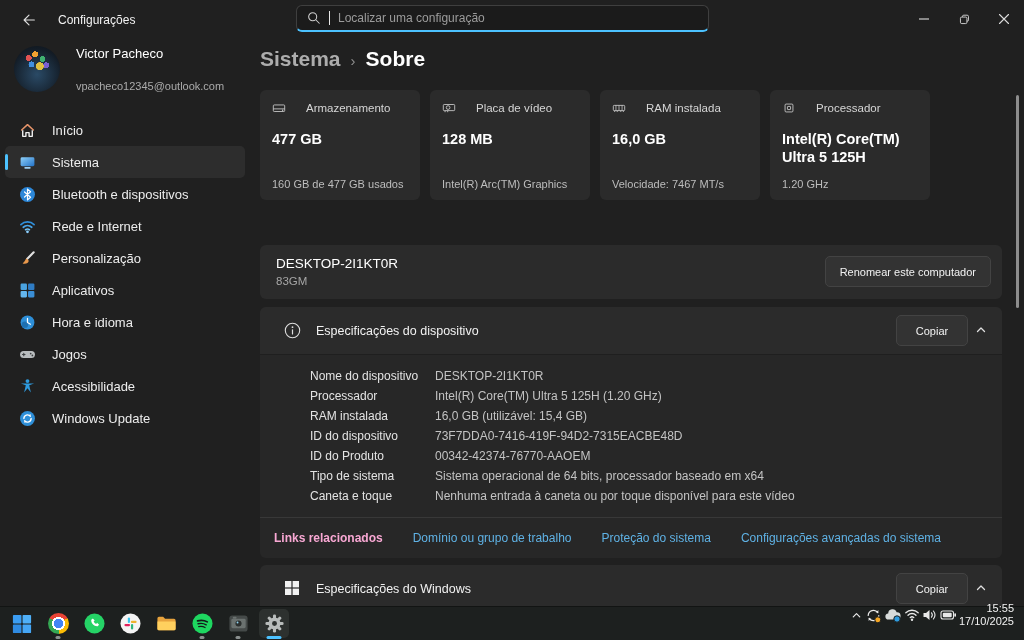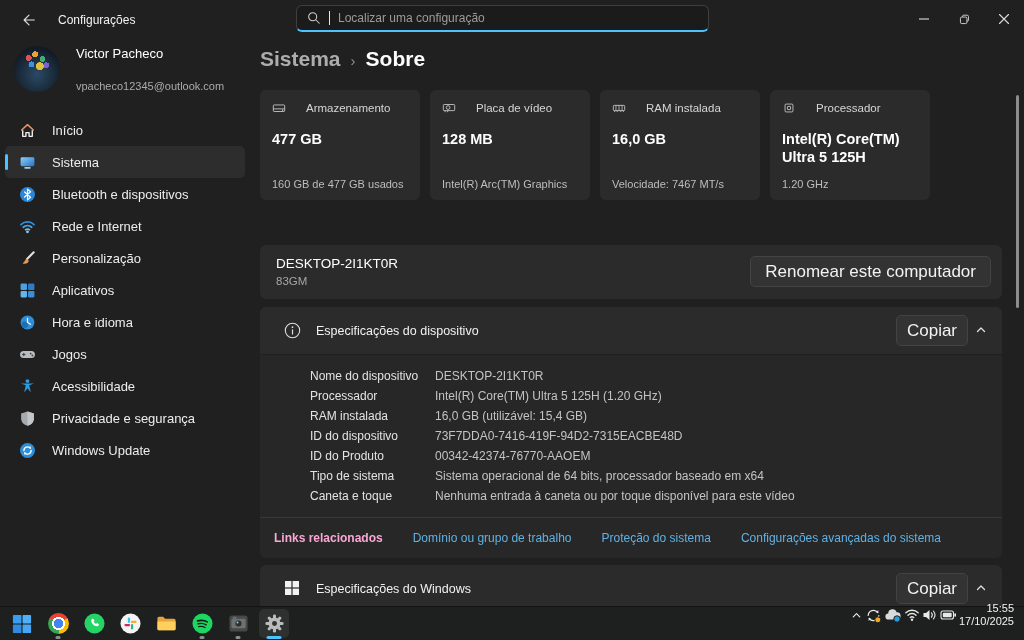--- a/index.html
+++ b/index.html
@@ -51,21 +51,21 @@
   .crumb-current{color:#fff}
 
   .card{position:absolute;top:90px;width:160px;height:110px;background:#2b2b2b;border-radius:6px;box-sizing:border-box;padding:11px 12px}
   .card-head{display:flex;align-items:center;gap:20px;font-size:11.5px;color:#d6d6d6}
   .card-value{margin-top:15px;font-size:14.5px;font-weight:700;line-height:18px;color:#fff}
   .card-detail{position:absolute;left:12px;right:8px;bottom:10px;font-size:11px;color:#bdbdbd;white-space:nowrap}
 
   .rename-row{position:absolute;left:260px;top:245px;width:742px;height:54px;background:#2b2b2b;border-radius:6px}
   .device-name{position:absolute;left:16px;top:11px;font-size:13.5px;color:#fff}
   .device-sub{position:absolute;left:16px;top:30px;font-size:11.5px;color:#a6a6a6}
-  .btn{background:#333333;border:1px solid #434343;border-radius:5px;font-size:17px;color:#f2f2f2;
+  .btn{background:#333333;border:1px solid #434343;border-radius:5px;font-size:11px;color:#f2f2f2;
     display:flex;align-items:center;justify-content:center;font-family:inherit}
   .rename-btn{position:absolute;right:11px;top:11px;height:31px;padding:0 14px;box-sizing:border-box}
 
   .spec-card{position:absolute;left:260px;top:307px;width:742px;height:251px;background:#272727;border-radius:6px;overflow:hidden}
   .spec-header{position:relative;height:47px;background:#2b2b2b;border-bottom:1px solid #1f1f1f}
   .spec-header .hdr-icon{position:absolute;left:24px;top:15px}
   .spec-title{position:absolute;left:56px;top:17px;font-size:12.5px;color:#f2f2f2}
   .copy-btn{position:absolute;right:34px;top:8px;width:72px;height:31px;box-sizing:border-box}
   .chev-btn{position:absolute;right:8px;top:10px;width:26px;height:26px;display:flex;align-items:center;justify-content:center}
 
@@ -225,27 +225,20 @@
     </div>
 
     <div class="nav-item">
       <svg class="nav-icon" viewBox="0 0 16 16">
           <circle cx="8" cy="2.9" r="1.8" fill="#2e9bdf"></circle>
           <path d="M1.8 5.2 H14.2 L9.6 6.9 L11.2 13.6 L8 9.6 L4.8 13.6 L6.4 6.9 Z" fill="#2e9bdf"></path>
         </svg>
       <span>Acessibilidade</span>
     </div>
 
-    <div class="nav-item">
-      <svg class="nav-icon" viewBox="0 0 16 16">
-          <path d="M8 1.3 L14 3.4 V8 C14 11.5 11.5 13.9 8 14.9 C4.5 13.9 2 11.5 2 8 V3.4 Z" fill="#a6aaad"></path>
-          <path d="M8 1.3 L14 3.4 V8 C14 11.5 11.5 13.9 8 14.9 Z" fill="#c3c7ca"></path>
-        </svg>
-      <span>Privacidade e segurança</span>
-    </div>
 
     <div class="nav-item">
       <svg class="nav-icon" viewBox="0 0 16 16">
           <circle cx="8" cy="8" r="7" fill="#2e8fd8"></circle>
           <path d="M4.6 8 A3.4 3.4 0 0 1 10.6 5.8" stroke="#fff" stroke-width="1.3" fill="none" stroke-linecap="round"></path>
           <path d="M11.4 8 A3.4 3.4 0 0 1 5.4 10.2" stroke="#fff" stroke-width="1.3" fill="none" stroke-linecap="round"></path>
           <path d="M10.9 3.8 L10.8 6.1 L8.6 5.4 Z" fill="#fff"></path>
           <path d="M5.1 12.2 L5.2 9.9 L7.4 10.6 Z" fill="#fff"></path>
         </svg>
       <span>Windows Update</span>

